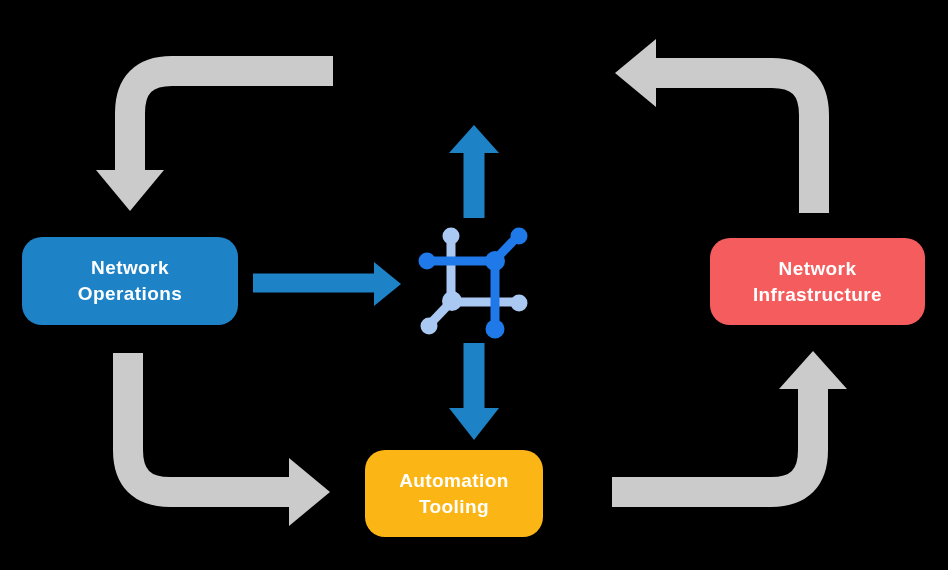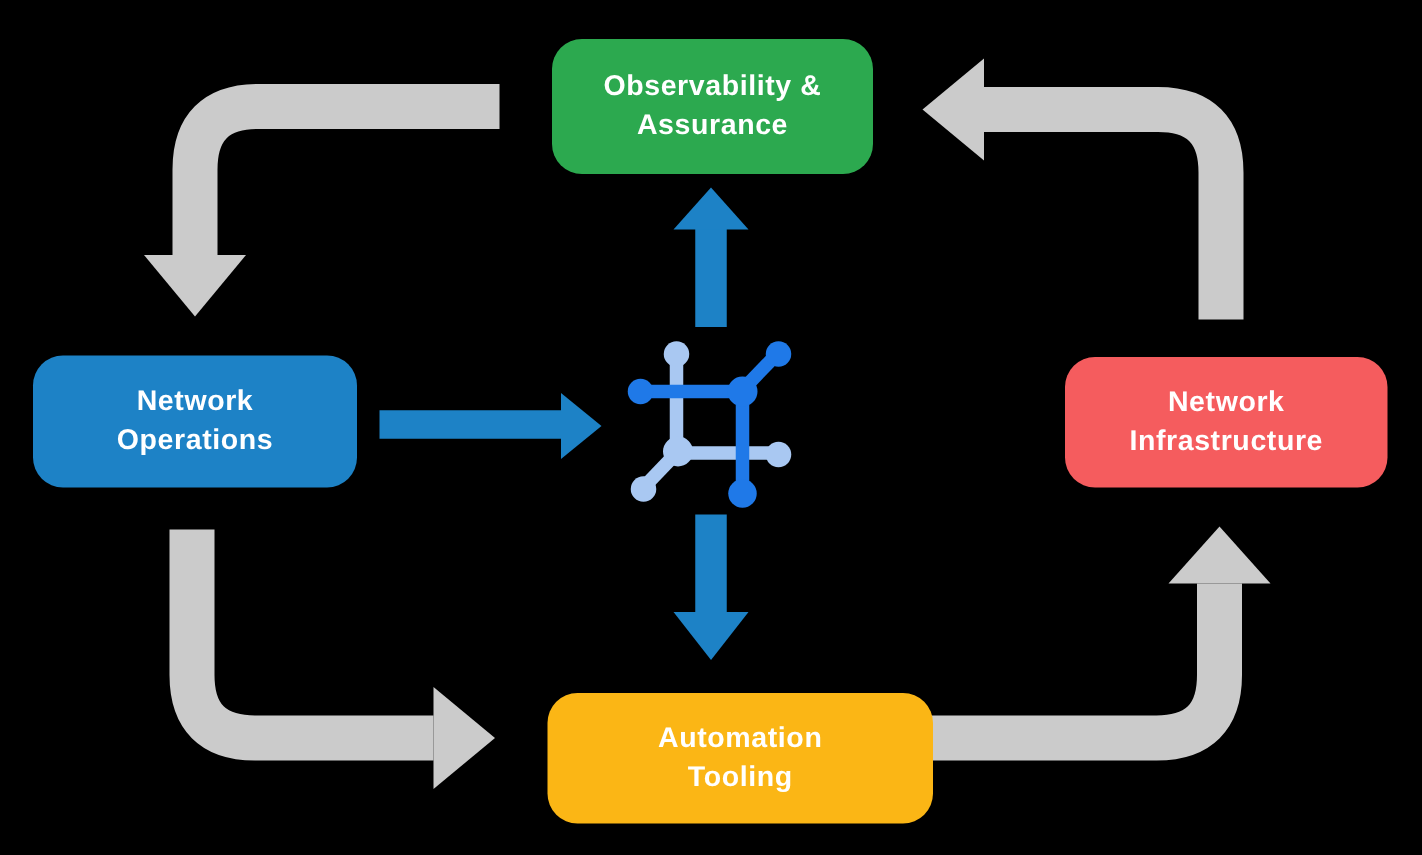--- a/index.html
+++ b/index.html
@@ -20,21 +20,21 @@
   .node .lbl{
     white-space:pre-line;
     font-size:19px;
     font-weight:600;
     letter-spacing:0.4px;
     line-height:1.35;
   }
   .node-observability{left:368px;top:26px;width:214px;height:90px;background:#2CA94F;}
   .node-operations{left:22px;top:237px;width:216px;height:88px;background:#1D82C6;}
   .node-infrastructure{left:710px;top:238px;width:215px;height:87px;background:#F55C5E;}
-  .node-automation{left:365px;top:462px;width:257px;height:87px;background:#FBB615;text-align:center;}
+  .node-automation{left:365px;top:450px;width:178px;height:87px;background:#FBB615;text-align:center;}
   .layer{position:absolute;left:0;top:0;}
   .cycle-shaft{fill:none;stroke:#CBCBCB;stroke-width:30;}
   .cycle-head{fill:#CBCBCB;stroke:none;}
   .spoke-shaft{fill:none;stroke:#1D82C6;}
   .spoke-head{fill:#1D82C6;stroke:none;}
   .icon-light{stroke:#A9C8F2;stroke-width:9;fill:none;}
   .icon-light-dot{fill:#A9C8F2;stroke:none;}
   .icon-dark{stroke:#1F79E8;stroke-width:9;fill:none;}
   .icon-dark-dot{fill:#1F79E8;stroke:none;}
 </style>
@@ -93,24 +93,20 @@
       <path class="icon-dark" d="M427,261 H495"></path>
       <path class="icon-dark" d="M495,261 V328"></path>
       <path class="icon-dark" d="M494,261 L518,236"></path>
       <circle class="icon-dark-dot" cx="427" cy="261" r="8.5"></circle>
       <circle class="icon-dark-dot" cx="519" cy="236" r="8.5"></circle>
       <circle class="icon-dark-dot" cx="495" cy="329" r="9.5"></circle>
       <circle class="icon-dark-dot" cx="495" cy="261" r="10"></circle>
     </g>
   </svg>
 
-  <div class="node node-observability">
-    <span class="lbl">Observability &amp;
-Assurance</span>
-  </div>
 
   <div class="node node-operations">
     <span class="lbl">Network
 Operations</span>
   </div>
 
   <div class="node node-infrastructure">
     <span class="lbl">Network
 Infrastructure</span>
   </div>

